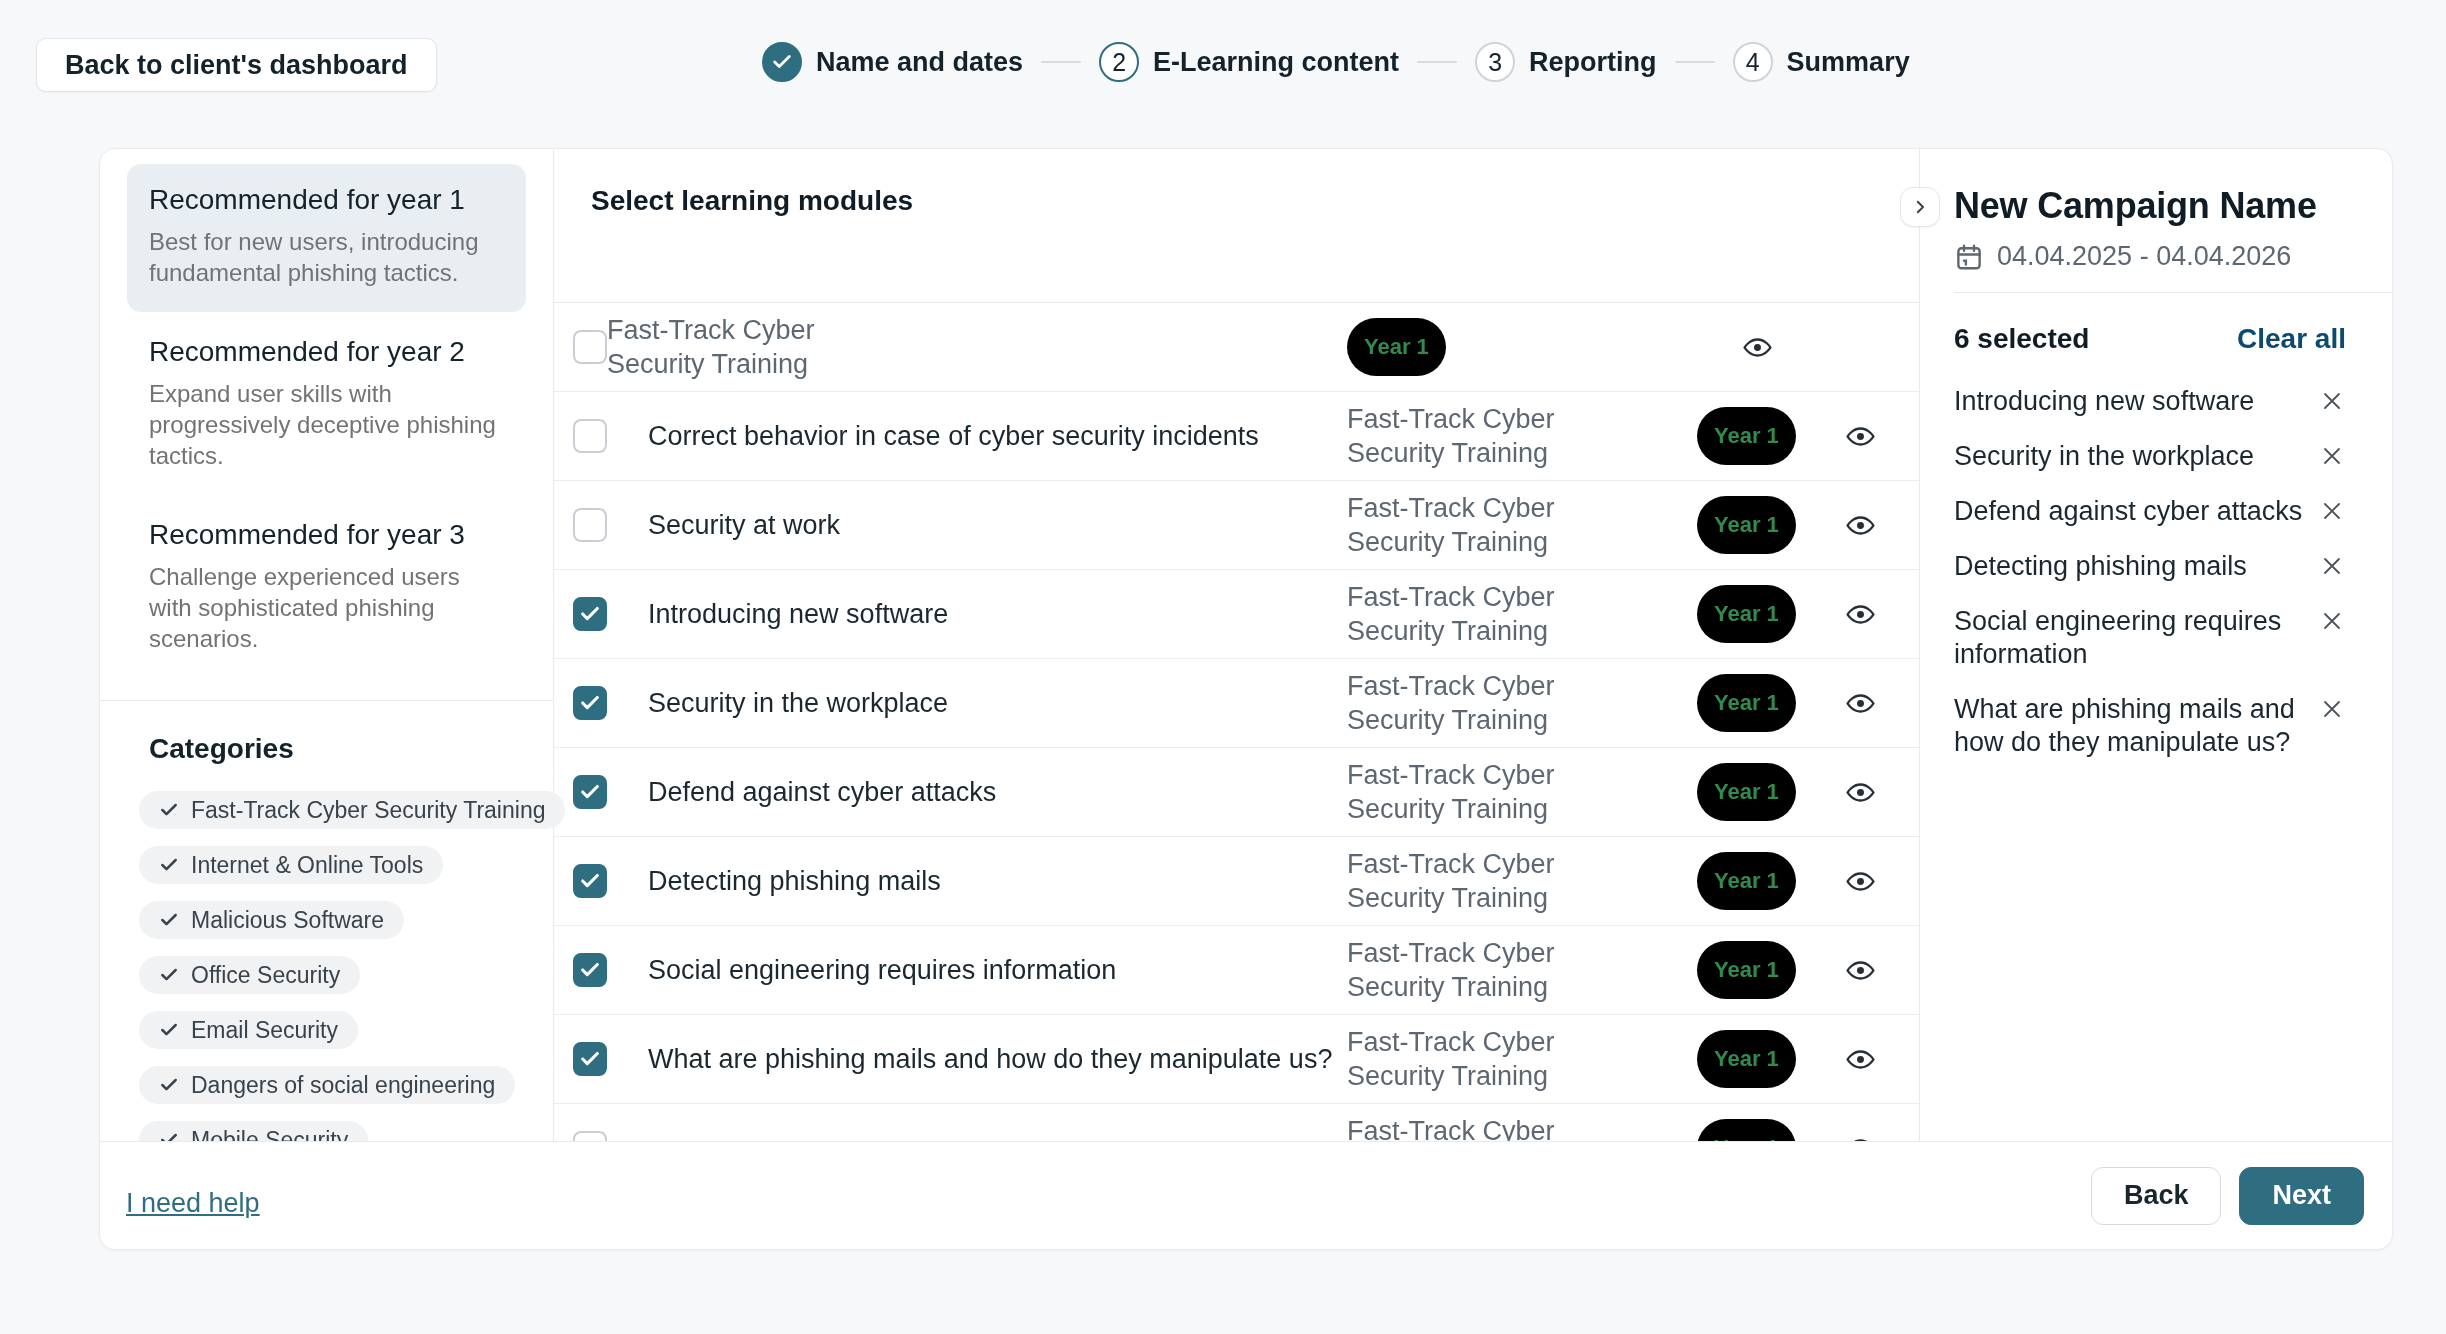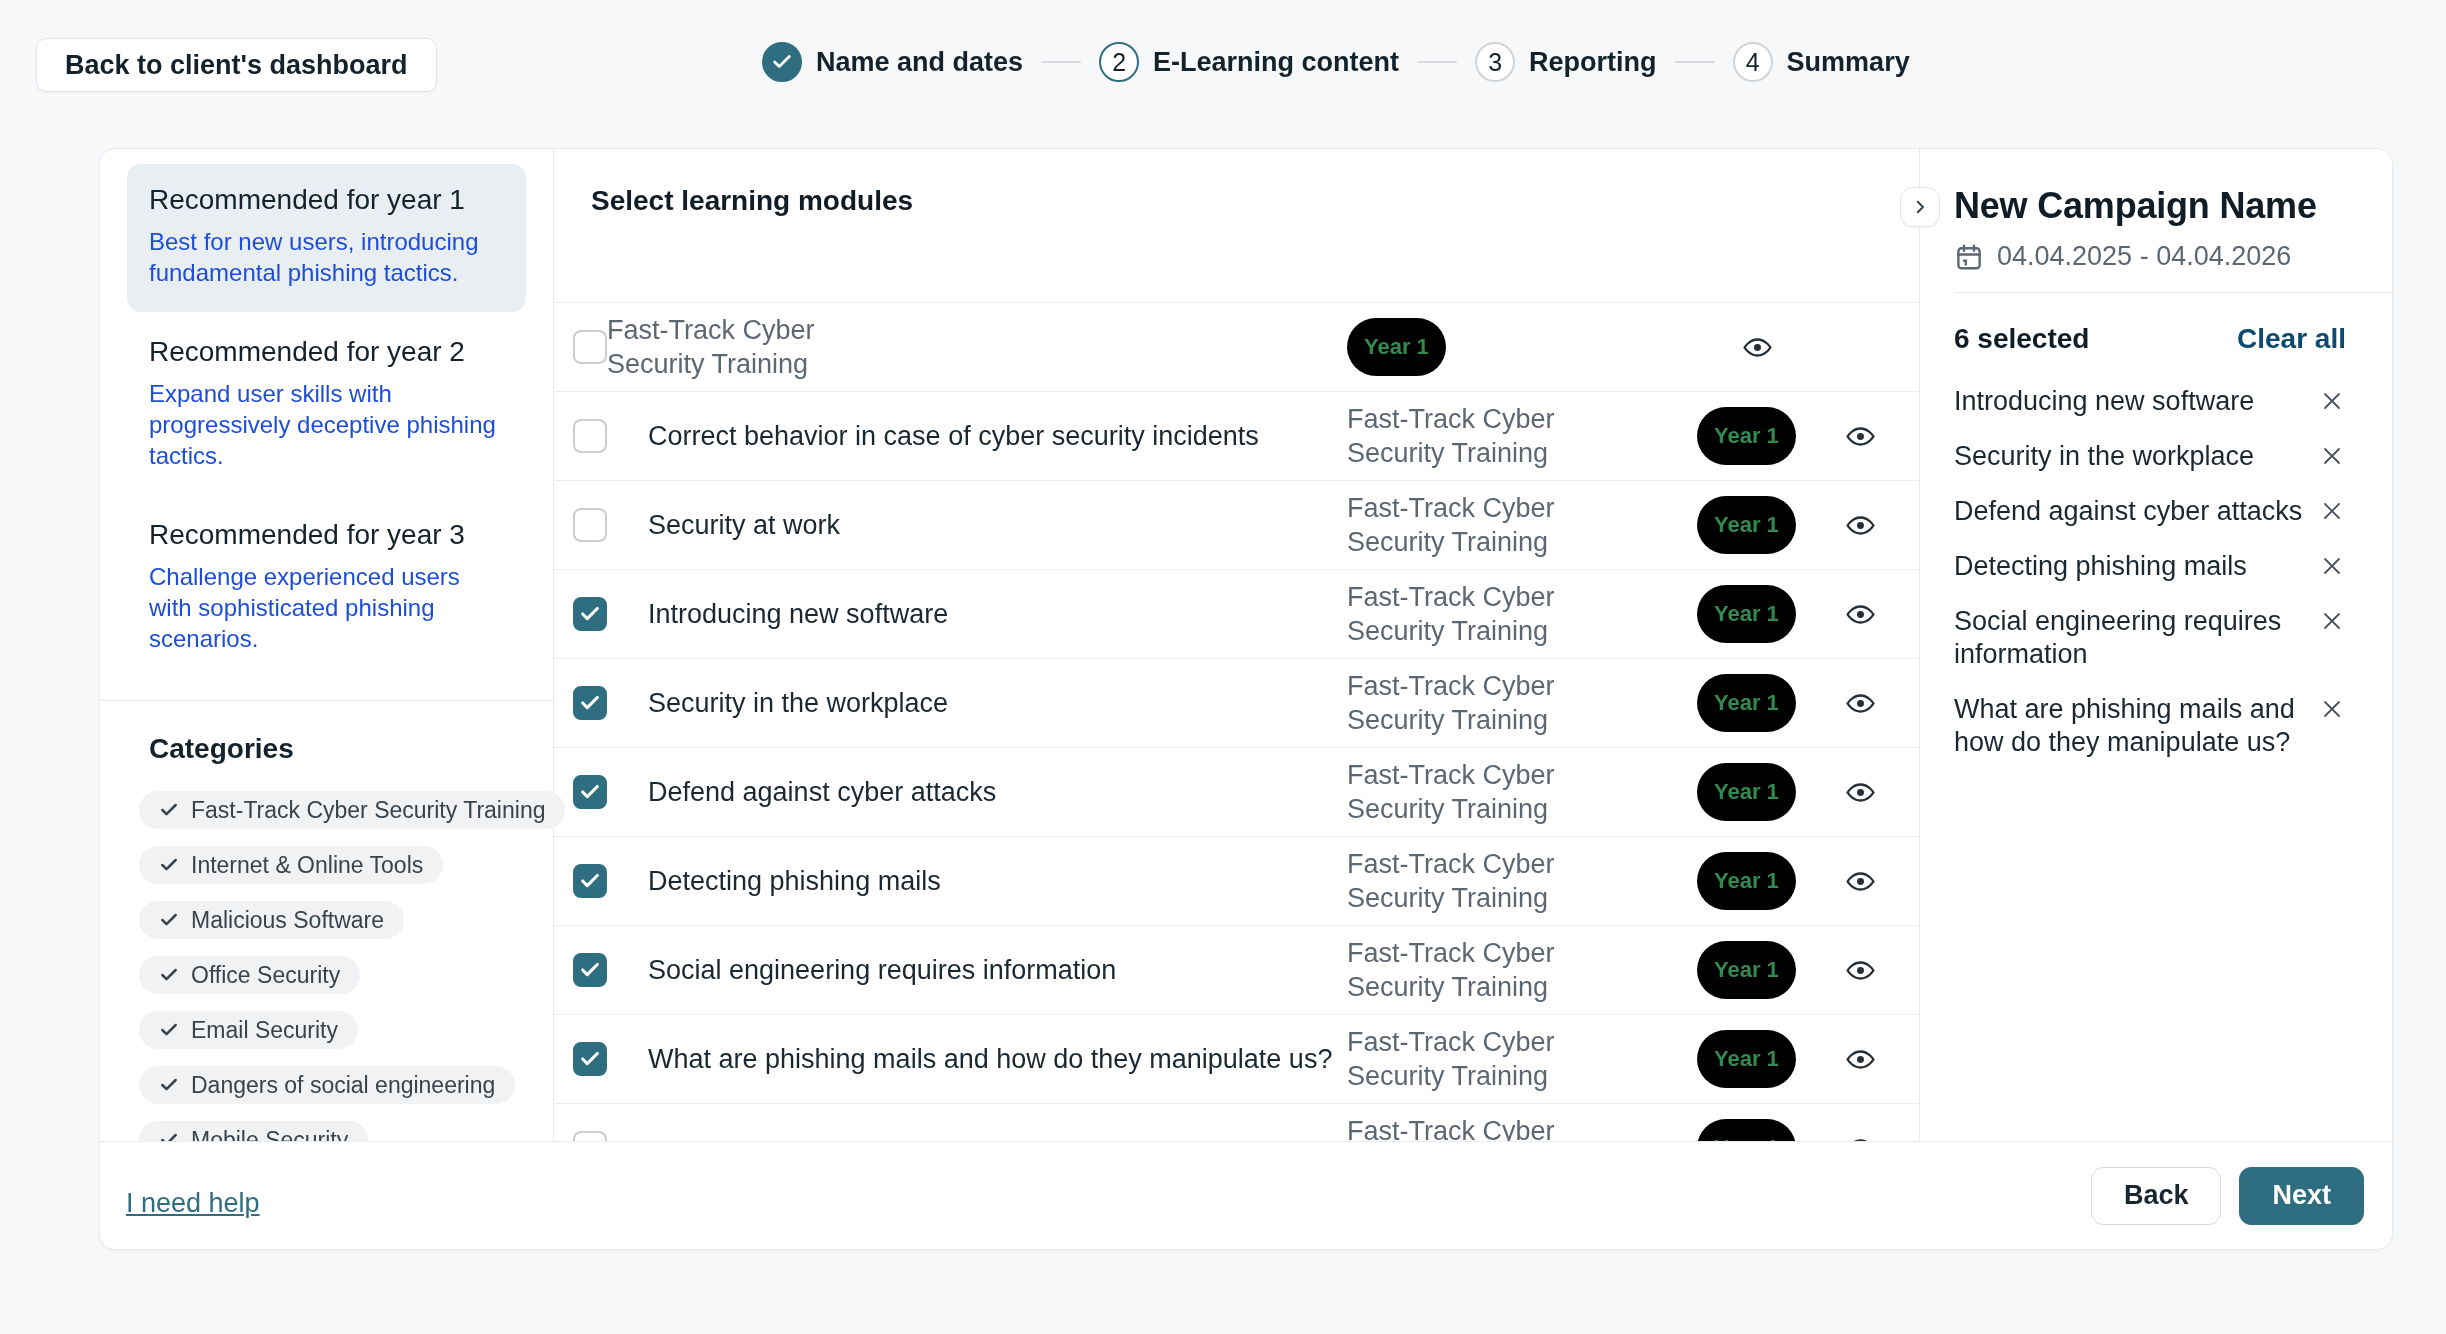--- a/index.html
+++ b/index.html
@@ -50,21 +50,21 @@
     background:#fff; border:1px solid var(--border); border-radius:16px;
     box-shadow:0 1px 3px rgba(20,30,40,.04);
   }
   .content{ position:absolute; left:0; top:0; right:0; height:994px; border-radius:16px 16px 0 0; overflow:hidden; }
 
   
   .sidebar{ position:absolute; left:0; top:0; width:454px; height:994px; border-right:1px solid var(--border); padding:15px 27px 0 27px; }
   .rec-item{ padding:20px 22px 24px 22px; border-radius:14px; cursor:pointer; margin-bottom:4px; }
   .rec-item.selected{ background:#e9eef2; }
   .rec-title{ font-size:28px; font-weight:500; color:var(--strong); margin-bottom:10px; }
-  .rec-desc{ font-size:24px; color:#1d4ed8; line-height:31px; }
+  .rec-desc{ font-size:24px; color:#737373; line-height:31px; }
   .side-divider{ height:1px; background:var(--border); margin:22px -27px 0 -27px; }
   .cat-heading{ font-size:28px; font-weight:700; color:var(--strong); margin:32px 0 26px 22px; }
   .chips{ display:flex; flex-direction:column; align-items:flex-start; gap:17px; padding-left:12px; }
   .chip{
     display:inline-flex; align-items:center; gap:12px; height:38px;
     background:#f0f2f4; border-radius:999px; padding:0 20px;
     font-size:23px; color:#39434c; cursor:pointer; white-space:nowrap;
   }
   .chip svg{ width:20px; height:20px; color:#39434c; flex:none; }
 

